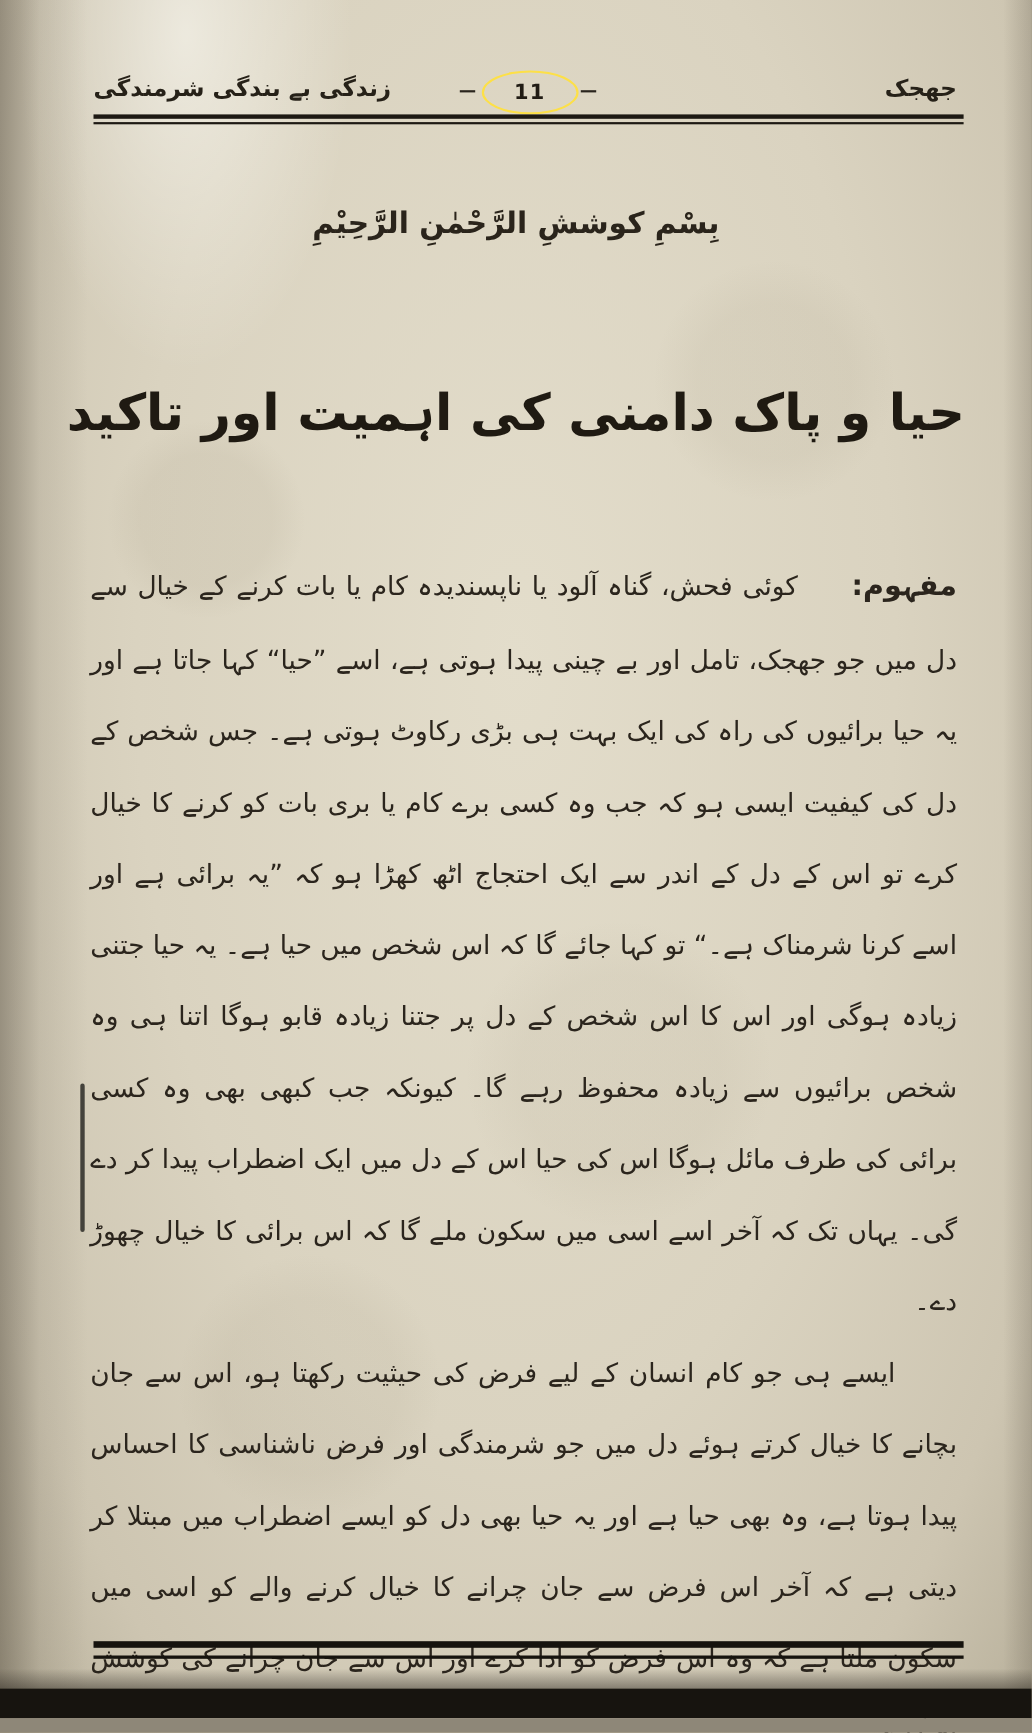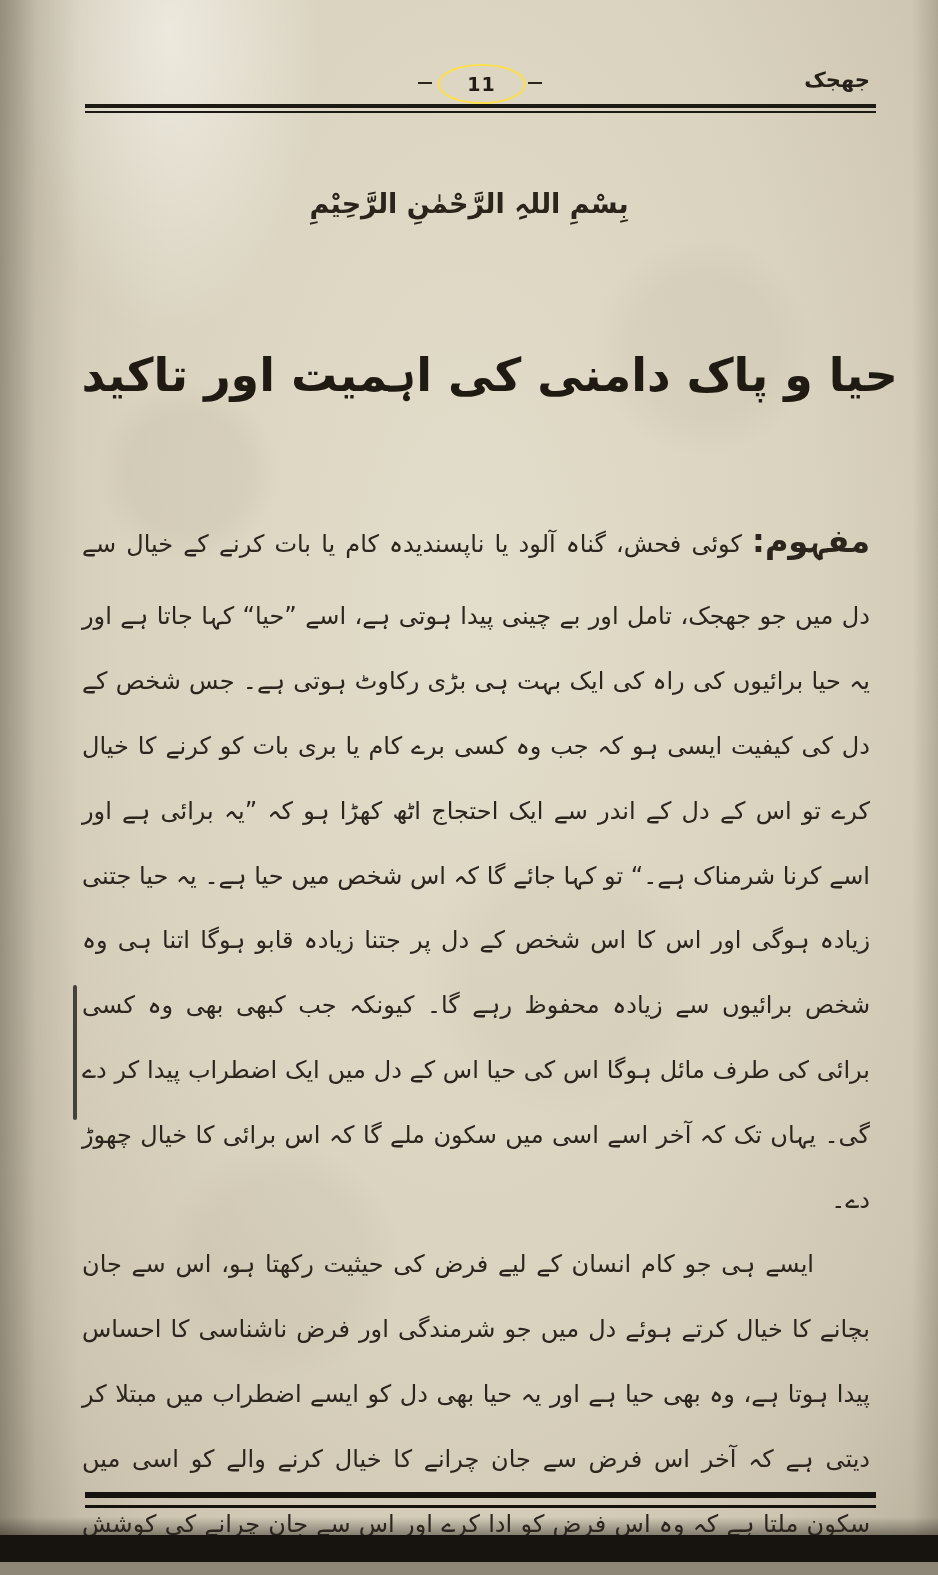--- a/index.html
+++ b/index.html
@@ -59,63 +59,64 @@
   .top-rule .r2{height:2px;background:#1d1913;margin-top:3px;}
 
   
   .bismillah{
     position:absolute;top:188px;left:0;right:0;text-align:center;
     font-size:27px;font-weight:bold;color:#2a241b;
   }
 
   
   .chapter-title{
-    position:absolute;top:308px;left:40px;right:40px;text-align:right;
+    position:absolute;top:308px;left:40px;right:40px;text-align:center;
     font-size:46px;font-weight:bold;color:#1f1a12;line-height:1.6;
   }
 
   
   .body-text{
     position:absolute;top:498px;left:82px;right:68px;
     color:#2b251d;font-size:24px;line-height:2.7;
     text-align:justify;
   }
   .body-text p{margin:0;}
-  .lead-word{font-weight:bold;font-size:32px;}
+  .lead-word{font-weight:bold;font-size:26px;margin-left:40px;}
   .para2{margin-top:14px;text-indent:56px;}
 
   
   .bottom-rule{position:absolute;top:1492px;left:85px;right:62px;}
   .bottom-rule .r1{height:6px;background:#16130e;}
   .bottom-rule .r2{height:3px;background:#16130e;margin-top:7px;}
 </style>
 </head>
 <body>
 
 <div class="scan"></div>
 <div class="mottle"></div>
 <div class="edge-left"></div>
 <div class="edge-right"></div>
 <div class="scan-artifact"></div>
 
 <div class="header">
+  <div class="header-left" dir="rtl">زندگی بے بندگی شرمندگی</div>
   <div class="pagenum-wrap">
     <div class="pagenum-tick tick-l"></div>
     <div class="pagenum-oval">11</div>
     <div class="pagenum-tick tick-r"></div>
   </div>
   <div class="header-right" dir="rtl">جھجک</div>
 </div>
 
 <div class="top-rule">
   <div class="r1"></div>
   <div class="r2"></div>
 </div>
 
-<div class="bismillah" dir="rtl">بِسْمِ اللہِ الرَّحْمٰنِ الرَّحِیْمِ</div>
+<div class="bismillah" dir="rtl">بِسْمِ کوششِ الرَّحْمٰنِ الرَّحِیْمِ</div>
 
 <h1 class="chapter-title" dir="rtl">حیا و پاک دامنی کی اہمیت اور تاکید</h1>
 
 <div class="body-text" dir="rtl">
   <p class="para1"><span class="lead-word">مفہوم:</span>&nbsp;<span>کوئی فحش، گناہ آلود یا ناپسندیدہ کام یا بات کرنے کے خیال سے دل میں جو جھجک، تامل اور بے چینی پیدا ہوتی ہے، اسے ”حیا“ کہا جاتا ہے اور یہ حیا برائیوں کی راہ کی ایک بہت ہی بڑی رکاوٹ ہوتی ہے۔ جس شخص کے دل کی کیفیت ایسی ہو کہ جب وہ کسی برے کام یا بری بات کو کرنے کا خیال کرے تو اس کے دل کے اندر سے ایک احتجاج اٹھ کھڑا ہو کہ ”یہ برائی ہے اور اسے کرنا شرمناک ہے۔“ تو کہا جائے گا کہ اس شخص میں حیا ہے۔ یہ حیا جتنی زیادہ ہوگی اور اس کا اس شخص کے دل پر جتنا زیادہ قابو ہوگا اتنا ہی وہ شخص برائیوں سے زیادہ محفوظ رہے گا۔ کیونکہ جب کبھی بھی وہ کسی برائی کی طرف مائل ہوگا اس کی حیا اس کے دل میں ایک اضطراب پیدا کر دے گی۔ یہاں تک کہ آخر اسے اسی میں سکون ملے گا کہ اس برائی کا خیال چھوڑ دے۔</span></p>
   <p class="para2">ایسے ہی جو کام انسان کے لیے فرض کی حیثیت رکھتا ہو، اس سے جان بچانے کا خیال کرتے ہوئے دل میں جو شرمندگی اور فرض ناشناسی کا احساس پیدا ہوتا ہے، وہ بھی حیا ہے اور یہ حیا بھی دل کو ایسے اضطراب میں مبتلا کر دیتی ہے کہ آخر اس فرض سے جان چرانے کا خیال کرنے والے کو اسی میں سکون ملتا ہے کہ وہ اس فرض کو ادا کرے اور اس سے جان چرانے کی کوشش نہ کرے۔</p>
 </div>
 
 <div class="bottom-rule">
   <div class="r1"></div>

